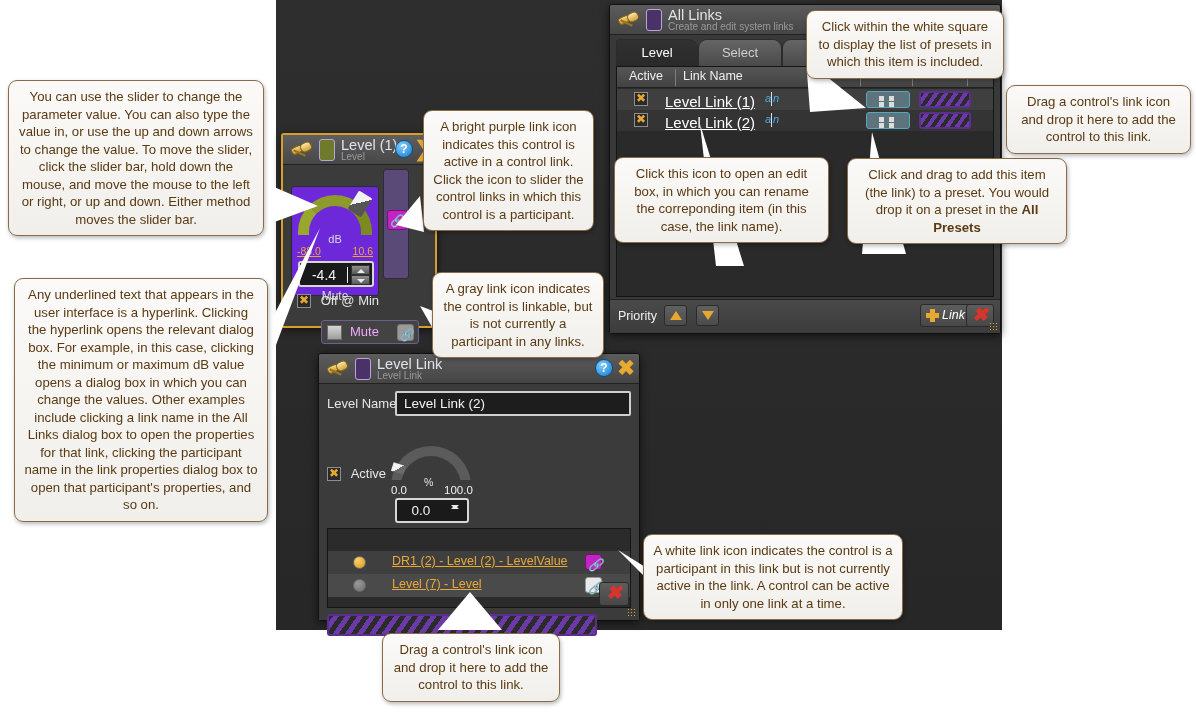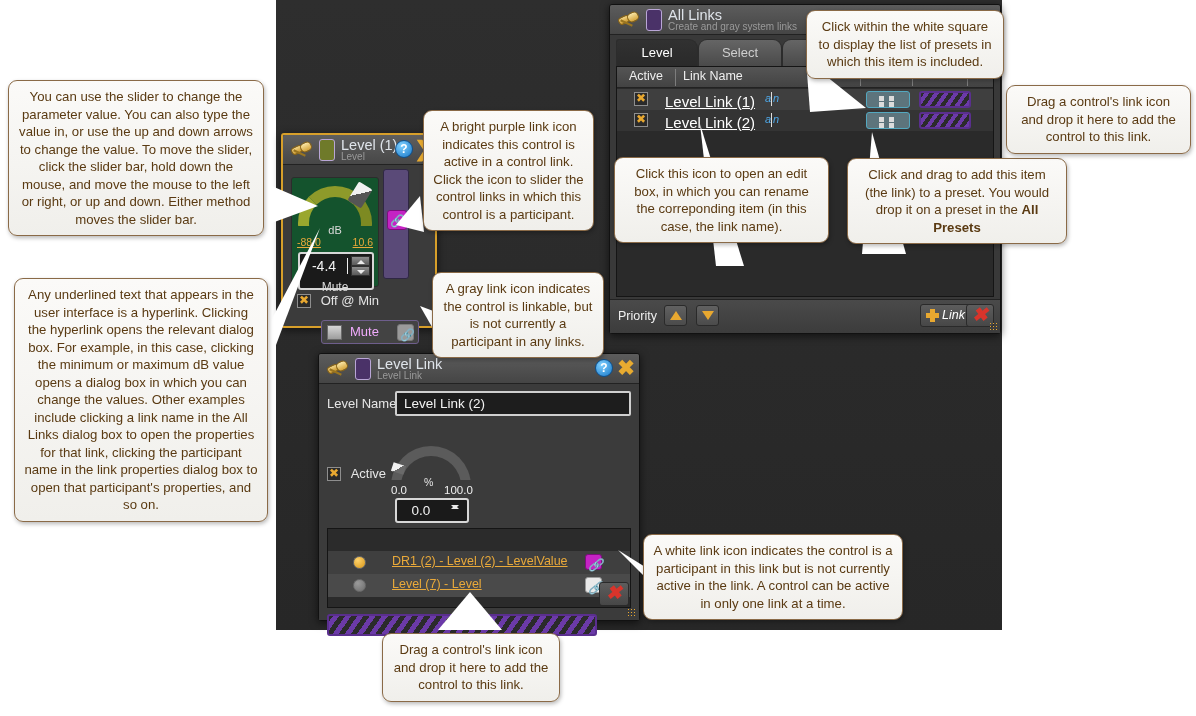--- a/index.html
+++ b/index.html
@@ -54,38 +54,38 @@
     border:1px solid #0d4f8c; color:#fff; font-size:12px; font-weight:bold;
     text-align:center; line-height:16px; }
   .close-btn{ position:absolute; width:20px;height:20px; color:#e8ab30;
     font-size:21px; line-height:19px; text-align:center; font-weight:bold;}
 
   
   #level-panel{ left:281px; top:133px; width:156px; height:195px;
     border:2px solid #d79f2a; background:#3c3c3c; }
   #level-panel .panel-title{ background:linear-gradient(#5f5f5f,#474747); }
 
-  .meter-area{ position:absolute; left:8px; top:12px; width:88px; height:110px;
-    background:#14532d; border:1px solid #2c2c2c; border-radius:3px; }
+  .meter-area{ position:absolute; left:8px; top:21px; width:88px; height:110px;
+    background:#6d28d9; border:1px solid #2c2c2c; border-radius:3px; }
   .arc{ position:absolute; left:6px; top:8px; width:74px; height:40px; overflow:hidden;}
   .arc .ring{ position:absolute; left:0; top:0; width:74px; height:74px;
     border-radius:50%; border:11px solid #8e9a2a;
     border-bottom-color:transparent; border-left-color:#9aa72e; border-right-color:#7d8a22;
     background:transparent; }
   .arc-handle{ position:absolute; right:2px; top:2px; width:16px;height:22px;
     background:linear-gradient(135deg,#f1f1f1 0 45%, #555 45% 100%);
     transform:rotate(32deg); border-radius:2px; }
   .db-lab{ position:absolute; left:0; right:0; top:46px; text-align:center;
     color:#dcdcdc; font-size:11px; }
   .db-min{ position:absolute; left:5px; top:58px; color:#e9a93a; font-size:10.5px;
     text-decoration:underline; }
   .db-max{ position:absolute; right:5px; top:58px; color:#e9a93a; font-size:10.5px;
     text-decoration:underline; }
 
-  .numbox{ position:absolute; left:6px; top:74px; width:76px; height:38px;
+  .numbox{ position:absolute; left:6px; top:74px; width:76px; height:26px;
     background:#1a1a1a; border:2px solid #d7d7d7; border-radius:3px;padding-left:12px; }
   .numbox .val{ position:absolute; left:0; right:24px; top:4px; text-align:center;
     color:#f2f2f2; font-size:14px; }
   .caret{ position:absolute; right:24px; top:4px; width:1px;height:16px;background:#eee;}
   .spin{ position:absolute; right:2px; top:2px; width:19px; height:20px; }
   .spin div{ width:19px;height:10px; background:linear-gradient(#8d8d8d,#5a5a5a);
     border:1px solid #303030; position:relative;}
   .spin .up:after{ content:""; position:absolute; left:5px; top:3px;
     border-left:4px solid transparent;border-right:4px solid transparent;border-bottom:4px solid #eaeaea;}
   .spin .dn:after{ content:""; position:absolute; left:5px; top:3px;
@@ -278,21 +278,21 @@
 
 <div class="panel" id="all-links">
   <div class="panel-title">
     <span class="pin">
         <i class="b1"></i>
         <i class="b2"></i>
         <i class="needle"></i>
       </span>
     <span class="swatch" style="background:#4a3268"></span>
     <span class="ttl-main">All Links</span>
-    <span class="ttl-sub">Create and gray system links</span>
+    <span class="ttl-sub">Create and edit system links</span>
   </div>
   <div class="panel-body">
 
     <div class="tabstrip">
       <div class="tab active" style="left:0; width:82px;">Level</div>
       <div class="tab" style="left:82px; width:84px;">Select</div>
       <div class="tab" style="left:166px; width:84px;">Tog</div>
     </div>
 
     <div class="listbox">

